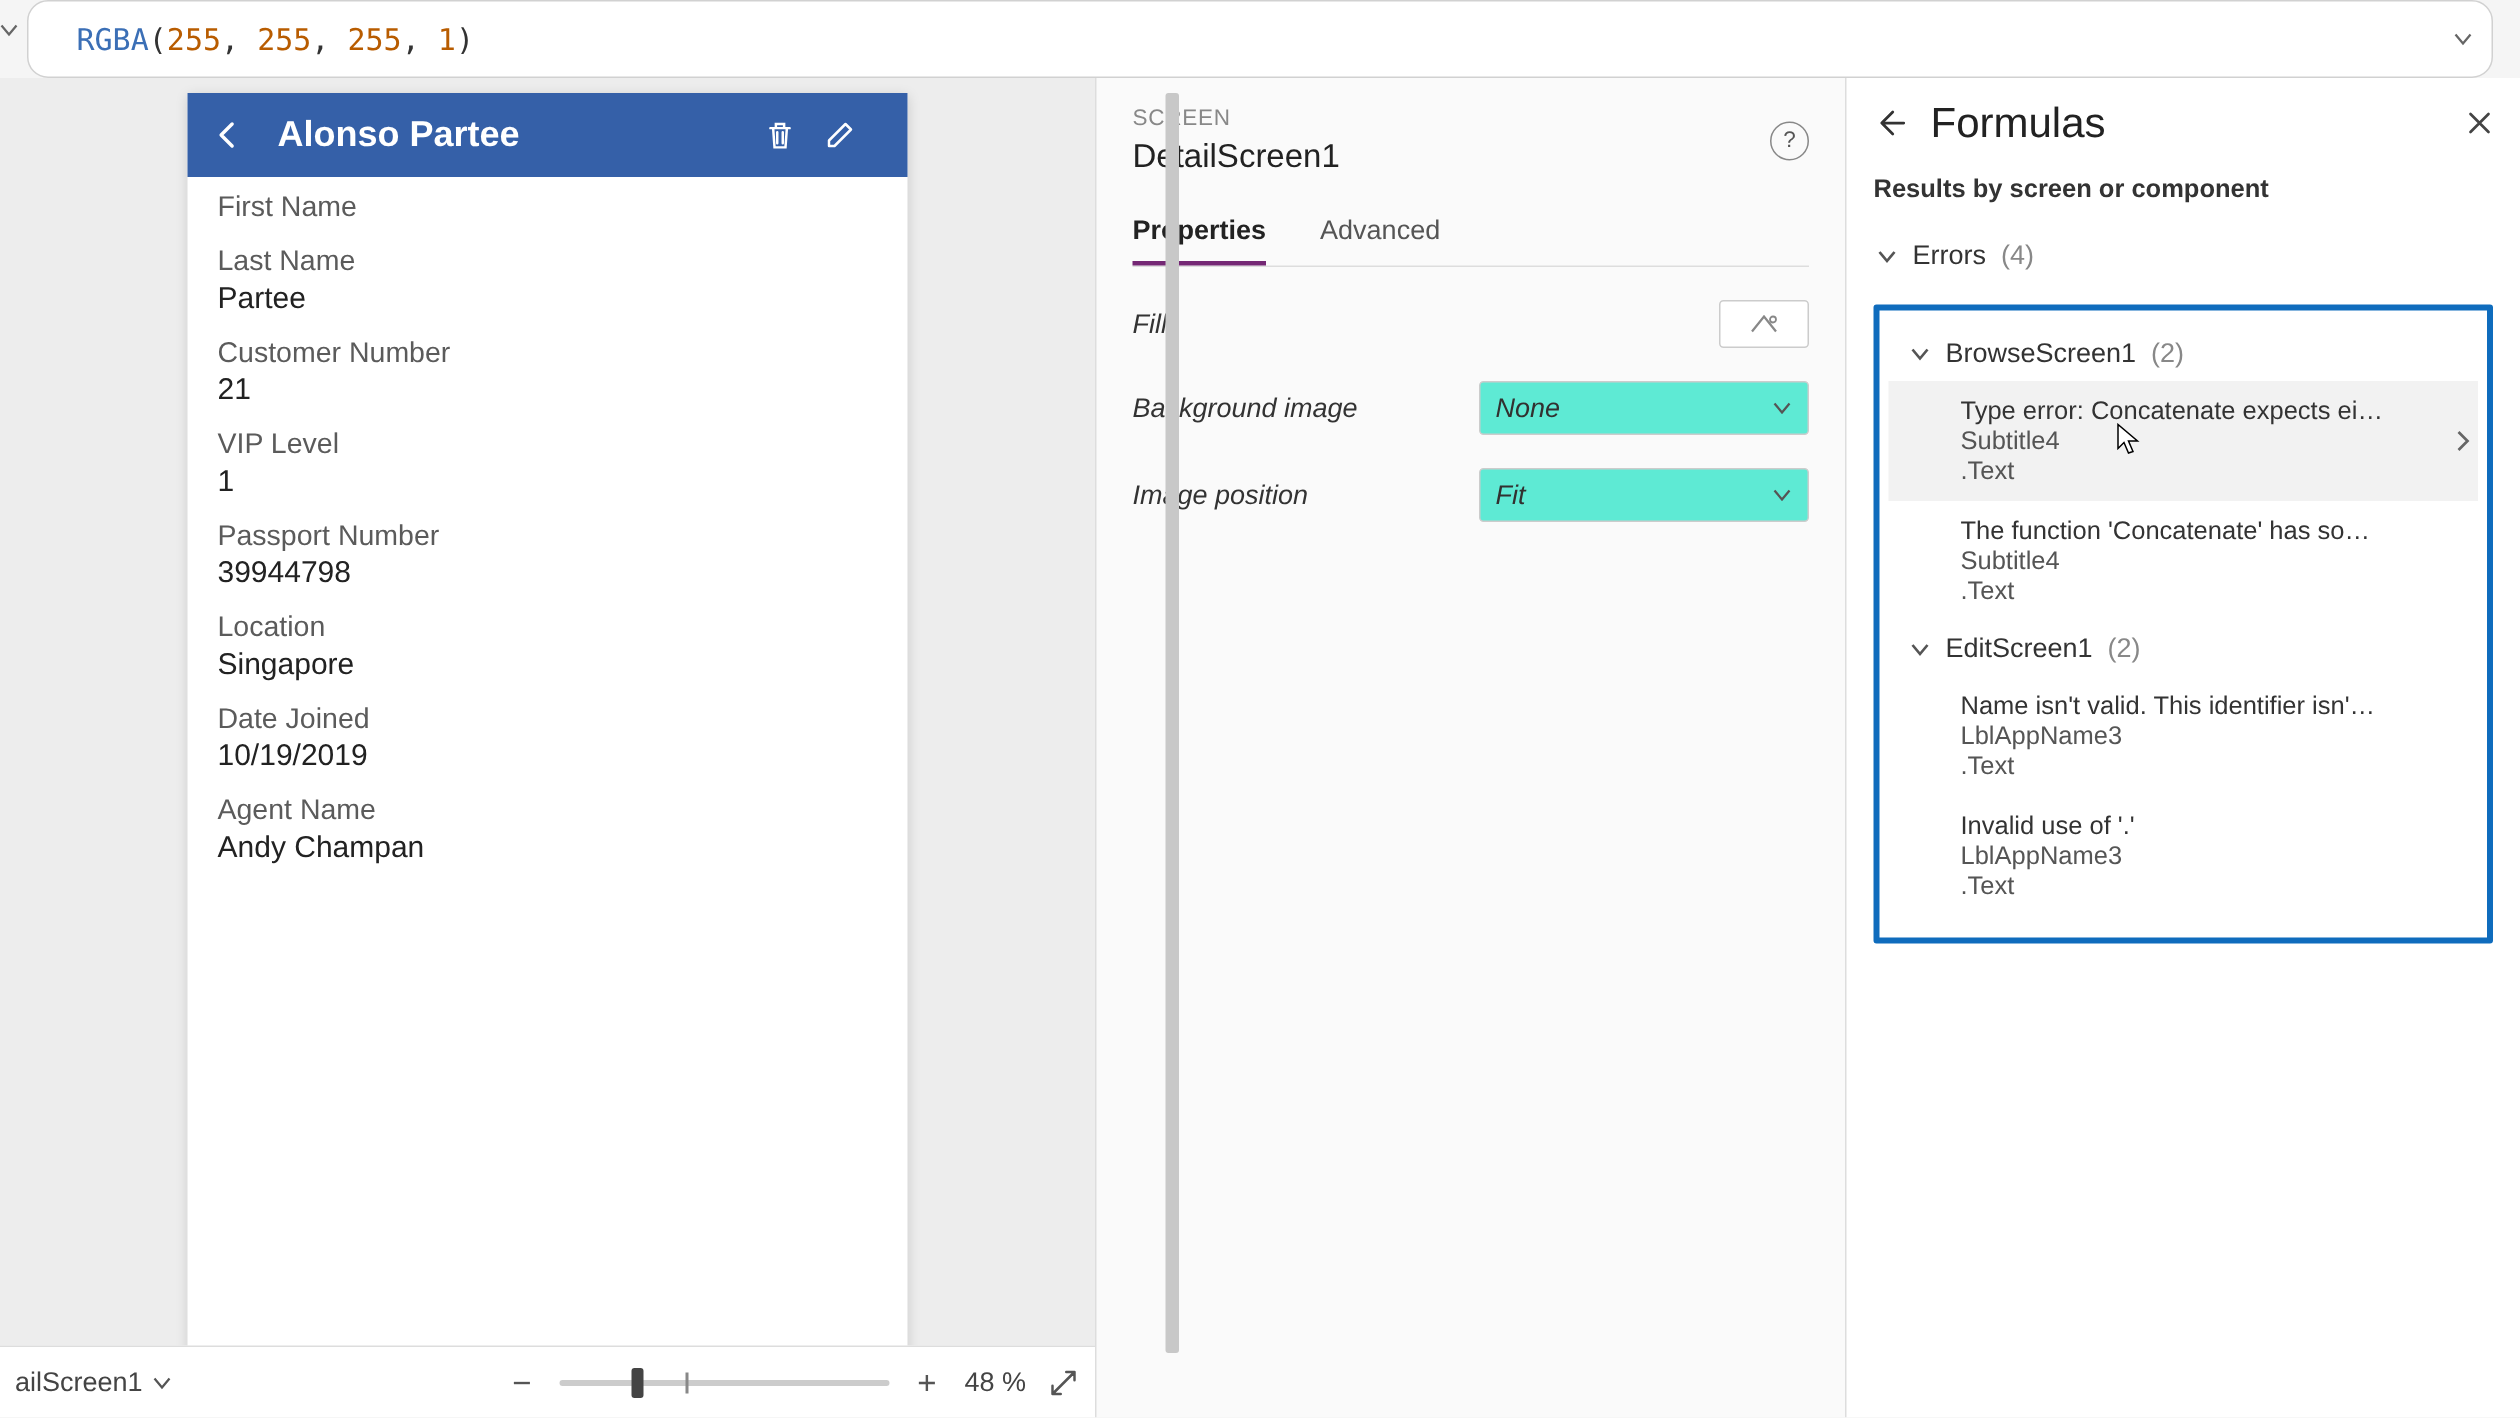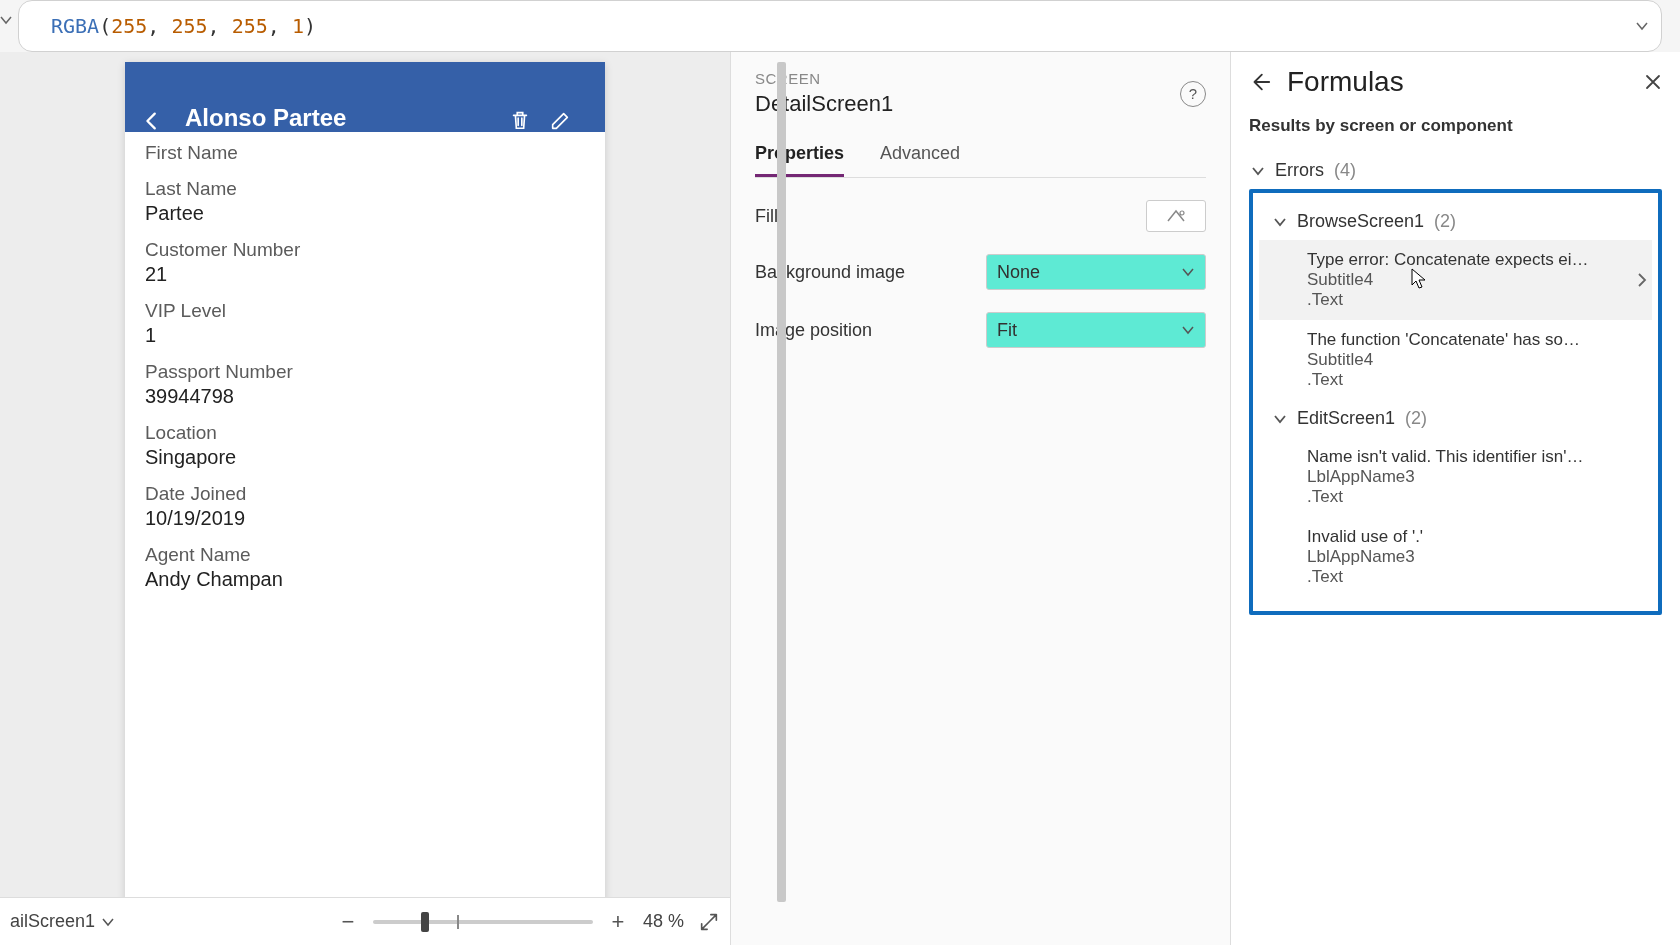--- a/index.html
+++ b/index.html
@@ -63,25 +63,25 @@
     }
     .device-frame {
       width: 480px;
       height: 854px;
       background: #fff;
       box-shadow: 0 2px 8px rgba(0,0,0,0.15);
       position: relative;
     }
     .device-hdr {
       background:#3b5998;
-      height: 70px;
-      display: flex;
-      align-items: flex-end;
+      height: 56px;
+      display: flex;
+      align-items: center;
       color:#fff;
-      padding:0 16px;
+      padding:12px 16px;
     }
     .hdr-back {
       width: 30px;
       cursor: pointer;
     }
     .hdr-title {
       font-size: 24px;
       font-weight: 600;
       flex: 1;
       padding-left: 14px;
@@ -218,20 +218,21 @@
     .props-tab.active {
       color: #222;
       font-weight: 600;
       border-bottom: 3px solid #742774;
     }
     .prop-row {
       display: flex;
       align-items: center;
       margin-top: 22px;
       font-size: 18px;
+      font-style: italic;
     }
     .prop-label {
       flex: 1;
       color: #333;
     }
     .prop-swatch {
       width: 60px;
       height: 32px;
       background: #fff;
       border: 1px solid #ccc;
@@ -298,21 +299,21 @@
     .chev {
       font-size: 14px;
       color: #555;
     }
     .count-muted { color: #888; }
     .highlight-box {
       border: 4px solid #1a73e8;
       border: 4px solid #0f6cbd;
       border-radius: 2px;
       padding: 10px 6px 14px;
-      margin-top: 0;
+      margin-top: 14px;
     }
     .error-item {
       padding: 10px 8px 10px 28px;
       font-size: 17px;
       color: #444;
       position: relative;
       cursor: pointer;
     }
     .error-item.hovered {
       background: #f2f2f2;

